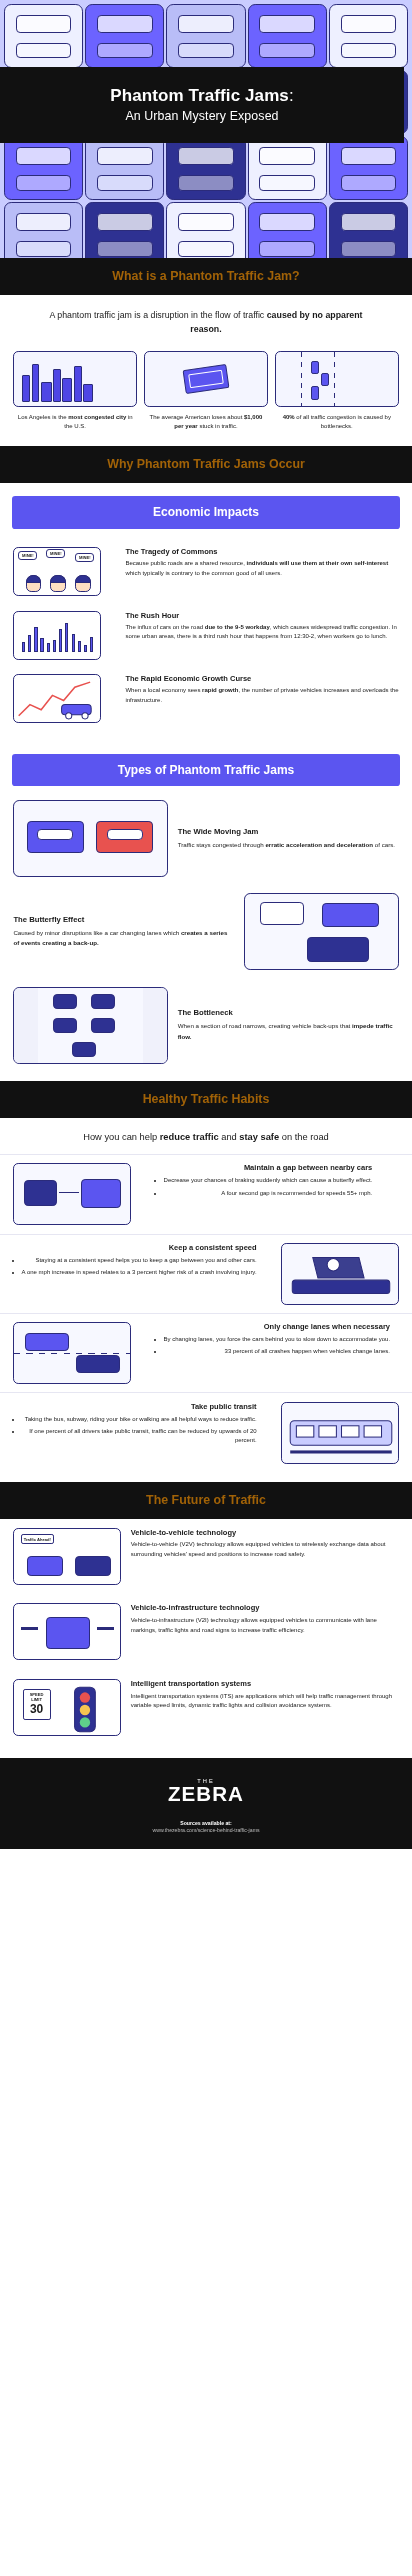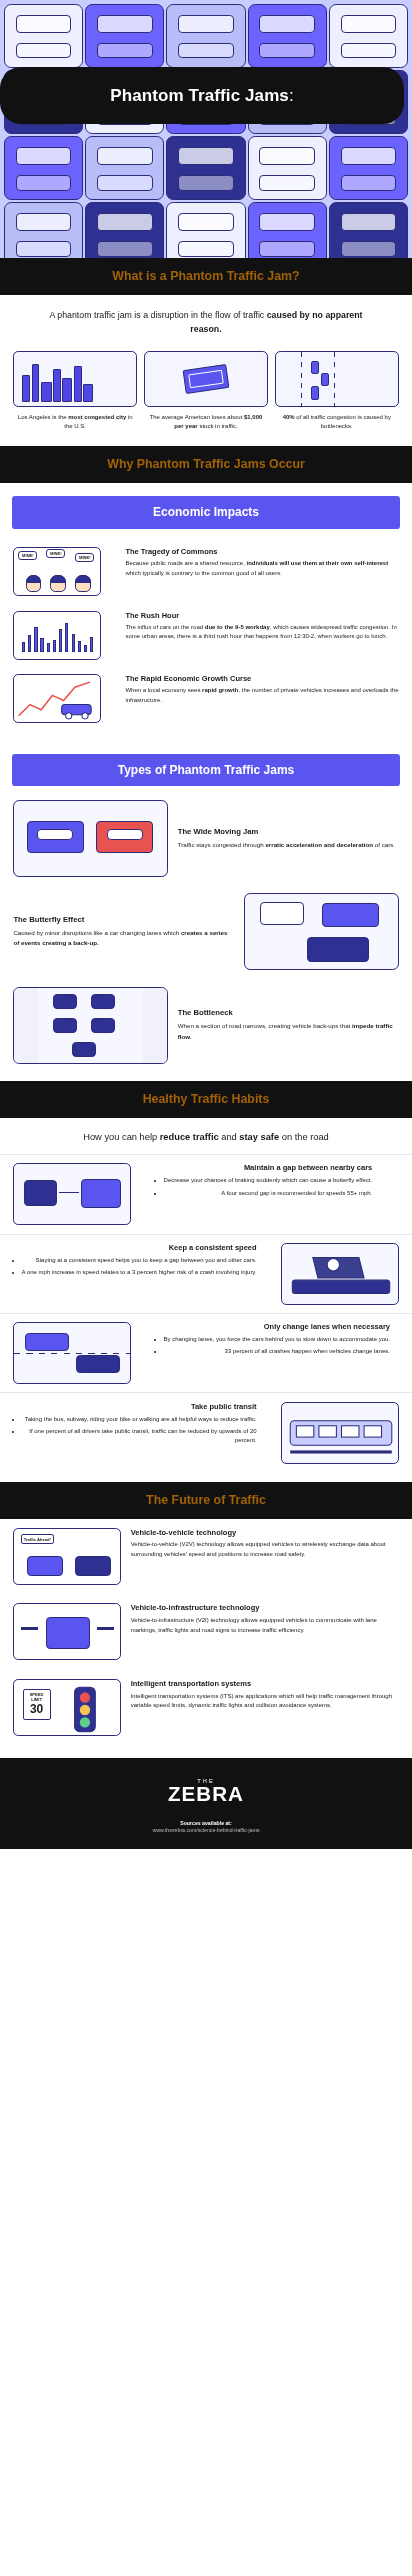--- a/index.html
+++ b/index.html
@@ -60,21 +60,20 @@
     border: 1px solid #2b2b7a;
   }
   .hero-banner {
     position: absolute;
     left: 0; right: 8px;
     top: 67px;
     background: #111111;
     color: #ffffff;
     padding: 17.5px 20.6px 18.5px;
     text-align: center;
-    border-radius: 21px;
   }
   .hero-banner h1 {
     font-size: 17px;
     line-height: 1.25;
     font-weight: bold;
     letter-spacing: 0.1px;
   }
   .hero-banner h1 .thin { font-weight: normal; }
   .hero-sub {
     font-size: 12.4px;
@@ -381,20 +380,21 @@
       <div class="car"></div>
       <div class="car light"></div>
       <div class="car dark"></div>
       <div class="car white"></div>
       <div class="car"></div>
       <div class="car dark"></div>
     </div>
     <div class="hero-banner">
       <h1>
         <span>Phantom Traffic Jams</span><span class="thin">:</span>
+        <div class="hero-sub">An Urban Mystery Exposed</div>
       </h1>
     </div>
   </div>
 
   <div class="bar-dark">What is a Phantom Traffic Jam?</div>
   <div class="lead">
     <span>A phantom traffic jam is a disruption in the flow of traffic </span><b>caused by no apparent reason.</b>
   </div>
 
   <div class="stats">

